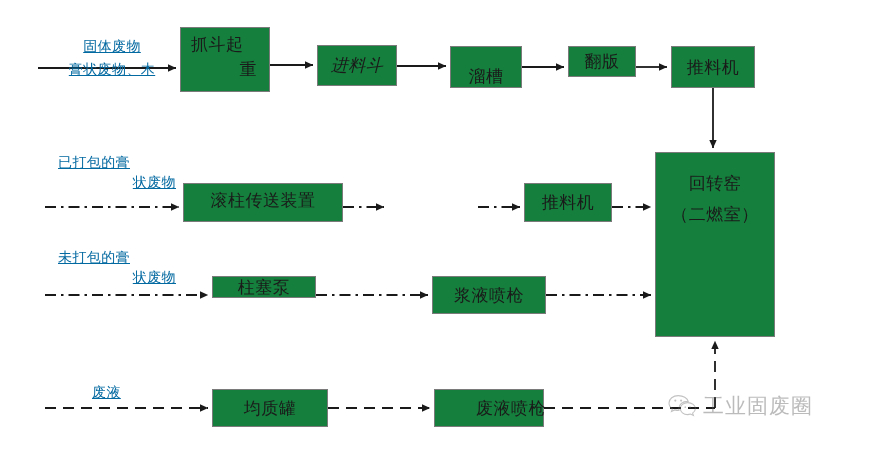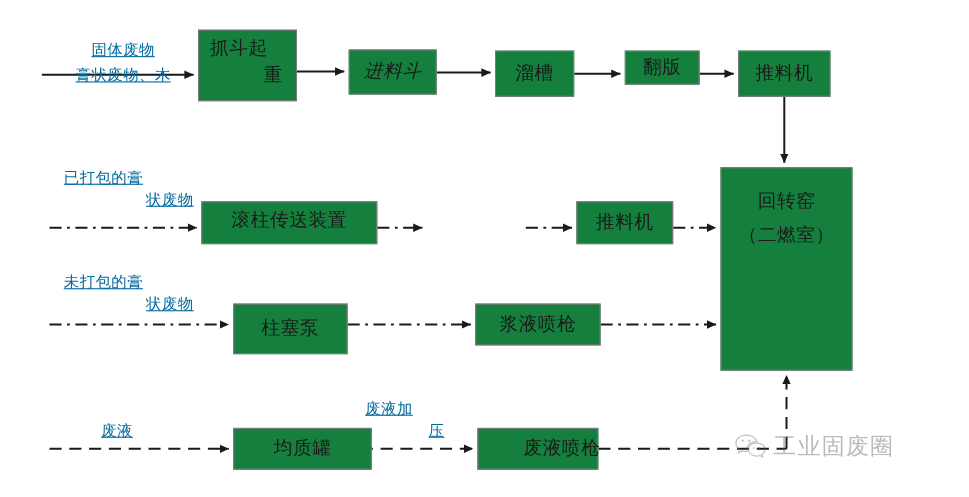--- a/index.html
+++ b/index.html
@@ -176,21 +176,21 @@
 
   <div class="node-box grab-crane two-line" style="left:180px; top:27px; width:90px; height:65px;">
     <span class="ln ln1">抓斗起</span>
     <span class="ln ln2">重</span>
   </div>
 
   <div class="node-box" style="left:317px; top:45px; width:80px; height:41px;font-style:italic;">
     <span class="ln">进料斗</span>
   </div>
 
-  <div class="node-box" style="left:450px; top:46px; width:72px; height:42px;">
+  <div class="node-box" style="left:450px; top:46px; width:72px; height:42px;align-items:flex-end;">
     <span class="ln">溜槽</span>
   </div>
 
   <div class="node-box" style="left:568px; top:46px; width:68px; height:31px;">
     <span class="ln">翻版</span>
   </div>
 
   <div class="node-box" style="left:671px; top:46px; width:84px; height:42px;">
     <span class="ln">推料机</span>
   </div>
@@ -202,29 +202,29 @@
 
   <div class="node-box" style="left:183px; top:183px; width:160px; height:39px;font-family:Liberation Mono, monospace;">
     <span class="ln">滚柱传送装置</span>
   </div>
 
 
   <div class="node-box" style="left:524px; top:183px; width:88px; height:39px;">
     <span class="ln">推料机</span>
   </div>
 
-  <div class="node-box" style="left:212px; top:276px; width:104px; height:46px;">
+  <div class="node-box" style="left:212px; top:276px; width:104px; height:22px;">
     <span class="ln">柱塞泵</span>
   </div>
 
   <div class="node-box" style="left:432px; top:276px; width:114px; height:38px;">
     <span class="ln">浆液喷枪</span>
   </div>
 
-  <div class="node-box" style="left:212px; top:389px; width:126px; height:38px;">
+  <div class="node-box" style="left:212px; top:389px; width:116px; height:38px;">
     <span class="ln">均质罐</span>
   </div>
 
   <div class="node-box" style="left:434px; top:389px; width:110px; height:38px;padding-left:44px;">
     <span class="ln">废液喷枪</span>
   </div>
 
   <div class="edge-label lbl-solid-waste" style="left:46px; top:36px; width:132px;">
     <span class="ln l1">固体废物</span>
     <span class="ln l2" style="margin-top:3px;">膏状废物、木</span>
@@ -237,24 +237,20 @@
 
   <div class="edge-label lbl-unpacked" style="left:58px; top:247px; width:118px;">
     <span class="ln l1">未打包的膏</span>
     <span class="ln l2">状废物</span>
   </div>
 
   <div class="edge-label lbl-waste-liquid" style="left:92px; top:382px; width:56px;">
     <span class="ln l1">废液</span>
   </div>
 
-  <div class="edge-label lbl-press" style="left:332px; top:362px; width:72px;">
-    <span class="ln l1">废液加</span>
-    <span class="ln l2">压</span>
-  </div>
 
   <div id="watermark">
     <span class="wm-logo">
       <svg width="30" height="24" viewBox="0 0 30 24" xmlns="http://www.w3.org/2000/svg">
         <path d="M10.2,1.6 C5.1,1.6 1,4.9 1,9 C1,11.3 2.3,13.4 4.4,14.7 L3.5,17.5 L6.7,15.9
                  C7.8,16.2 9,16.4 10.2,16.4 C10.5,16.4 10.8,16.4 11.1,16.3
                  C10.9,15.7 10.8,15.1 10.8,14.5 C10.8,10.6 14.6,7.4 19.3,7.4
                  C19.6,7.4 19.9,7.4 20.2,7.5 C19.4,4.1 15.2,1.6 10.2,1.6 z" fill="none" stroke="#6f6f6f" stroke-width="1.1"></path>
         <circle cx="7.3" cy="6.6" r="1.05" fill="#6f6f6f"></circle>
         <circle cx="13.1" cy="6.6" r="1.05" fill="#6f6f6f"></circle>

